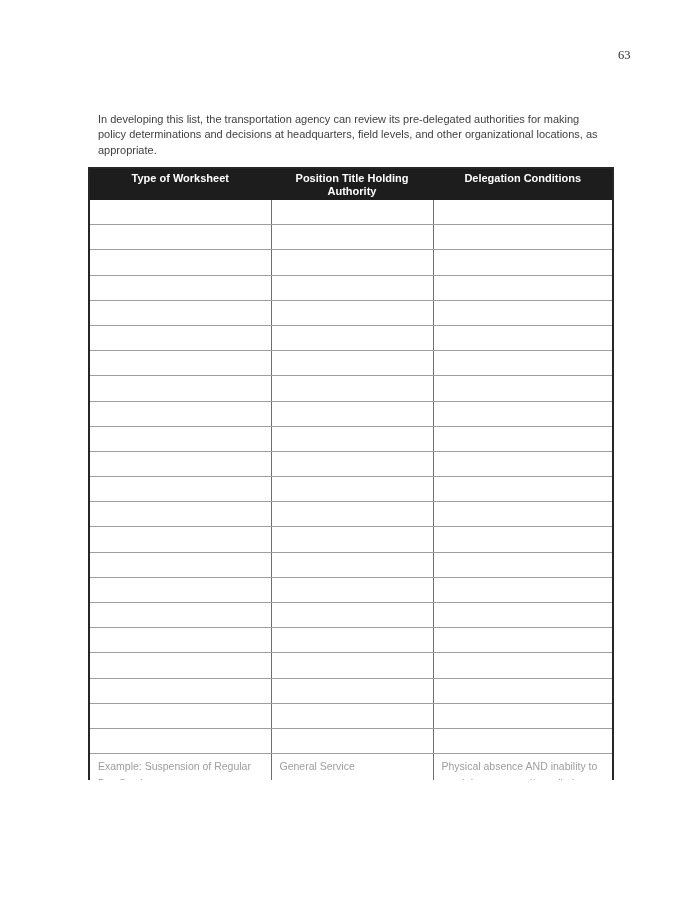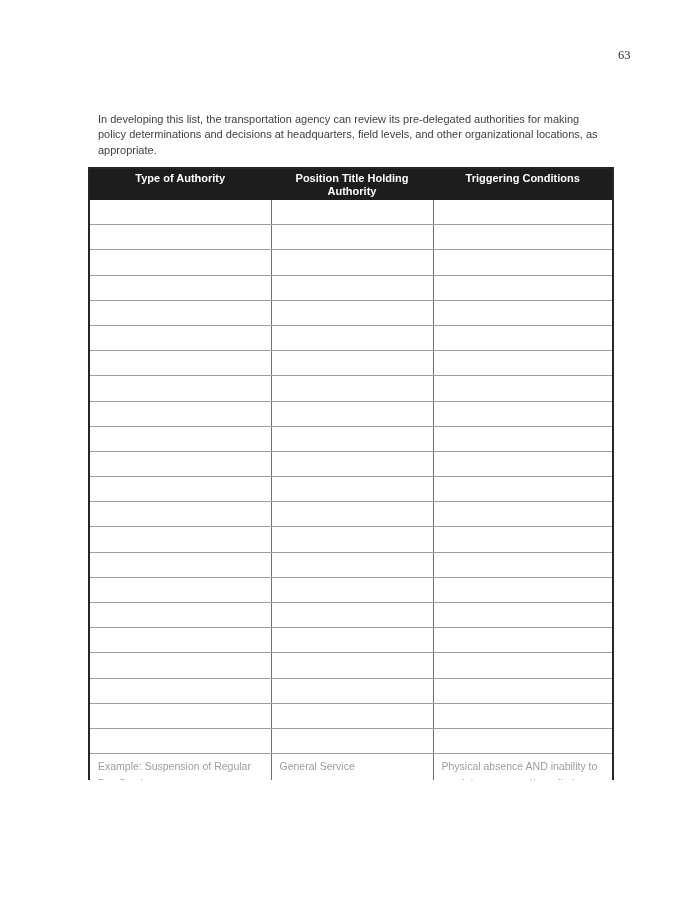--- a/index.html
+++ b/index.html
@@ -100,23 +100,23 @@
   <div class="intro">In developing this list, the transportation agency can review its pre-delegated authorities for making policy determinations and decisions at headquarters, field levels, and other organizational locations, as appropriate.</div>
 
   <table class="authority-table">
     <colgroup>
       <col style="width:182px">
       <col style="width:162px">
       <col style="width:180px">
     </colgroup>
     <thead>
       <tr>
-        <th>Type of Authority</th>
+        <th>Type of Worksheet</th>
         <th>Position Title Holding Authority</th>
-        <th>Triggering Conditions</th>
+        <th>Delegation Conditions</th>
       </tr>
     </thead>
     <tbody>
 
     <tr class="empty-row">
           <td></td>
           <td></td>
           <td></td>
         </tr>
         <tr class="empty-row">

